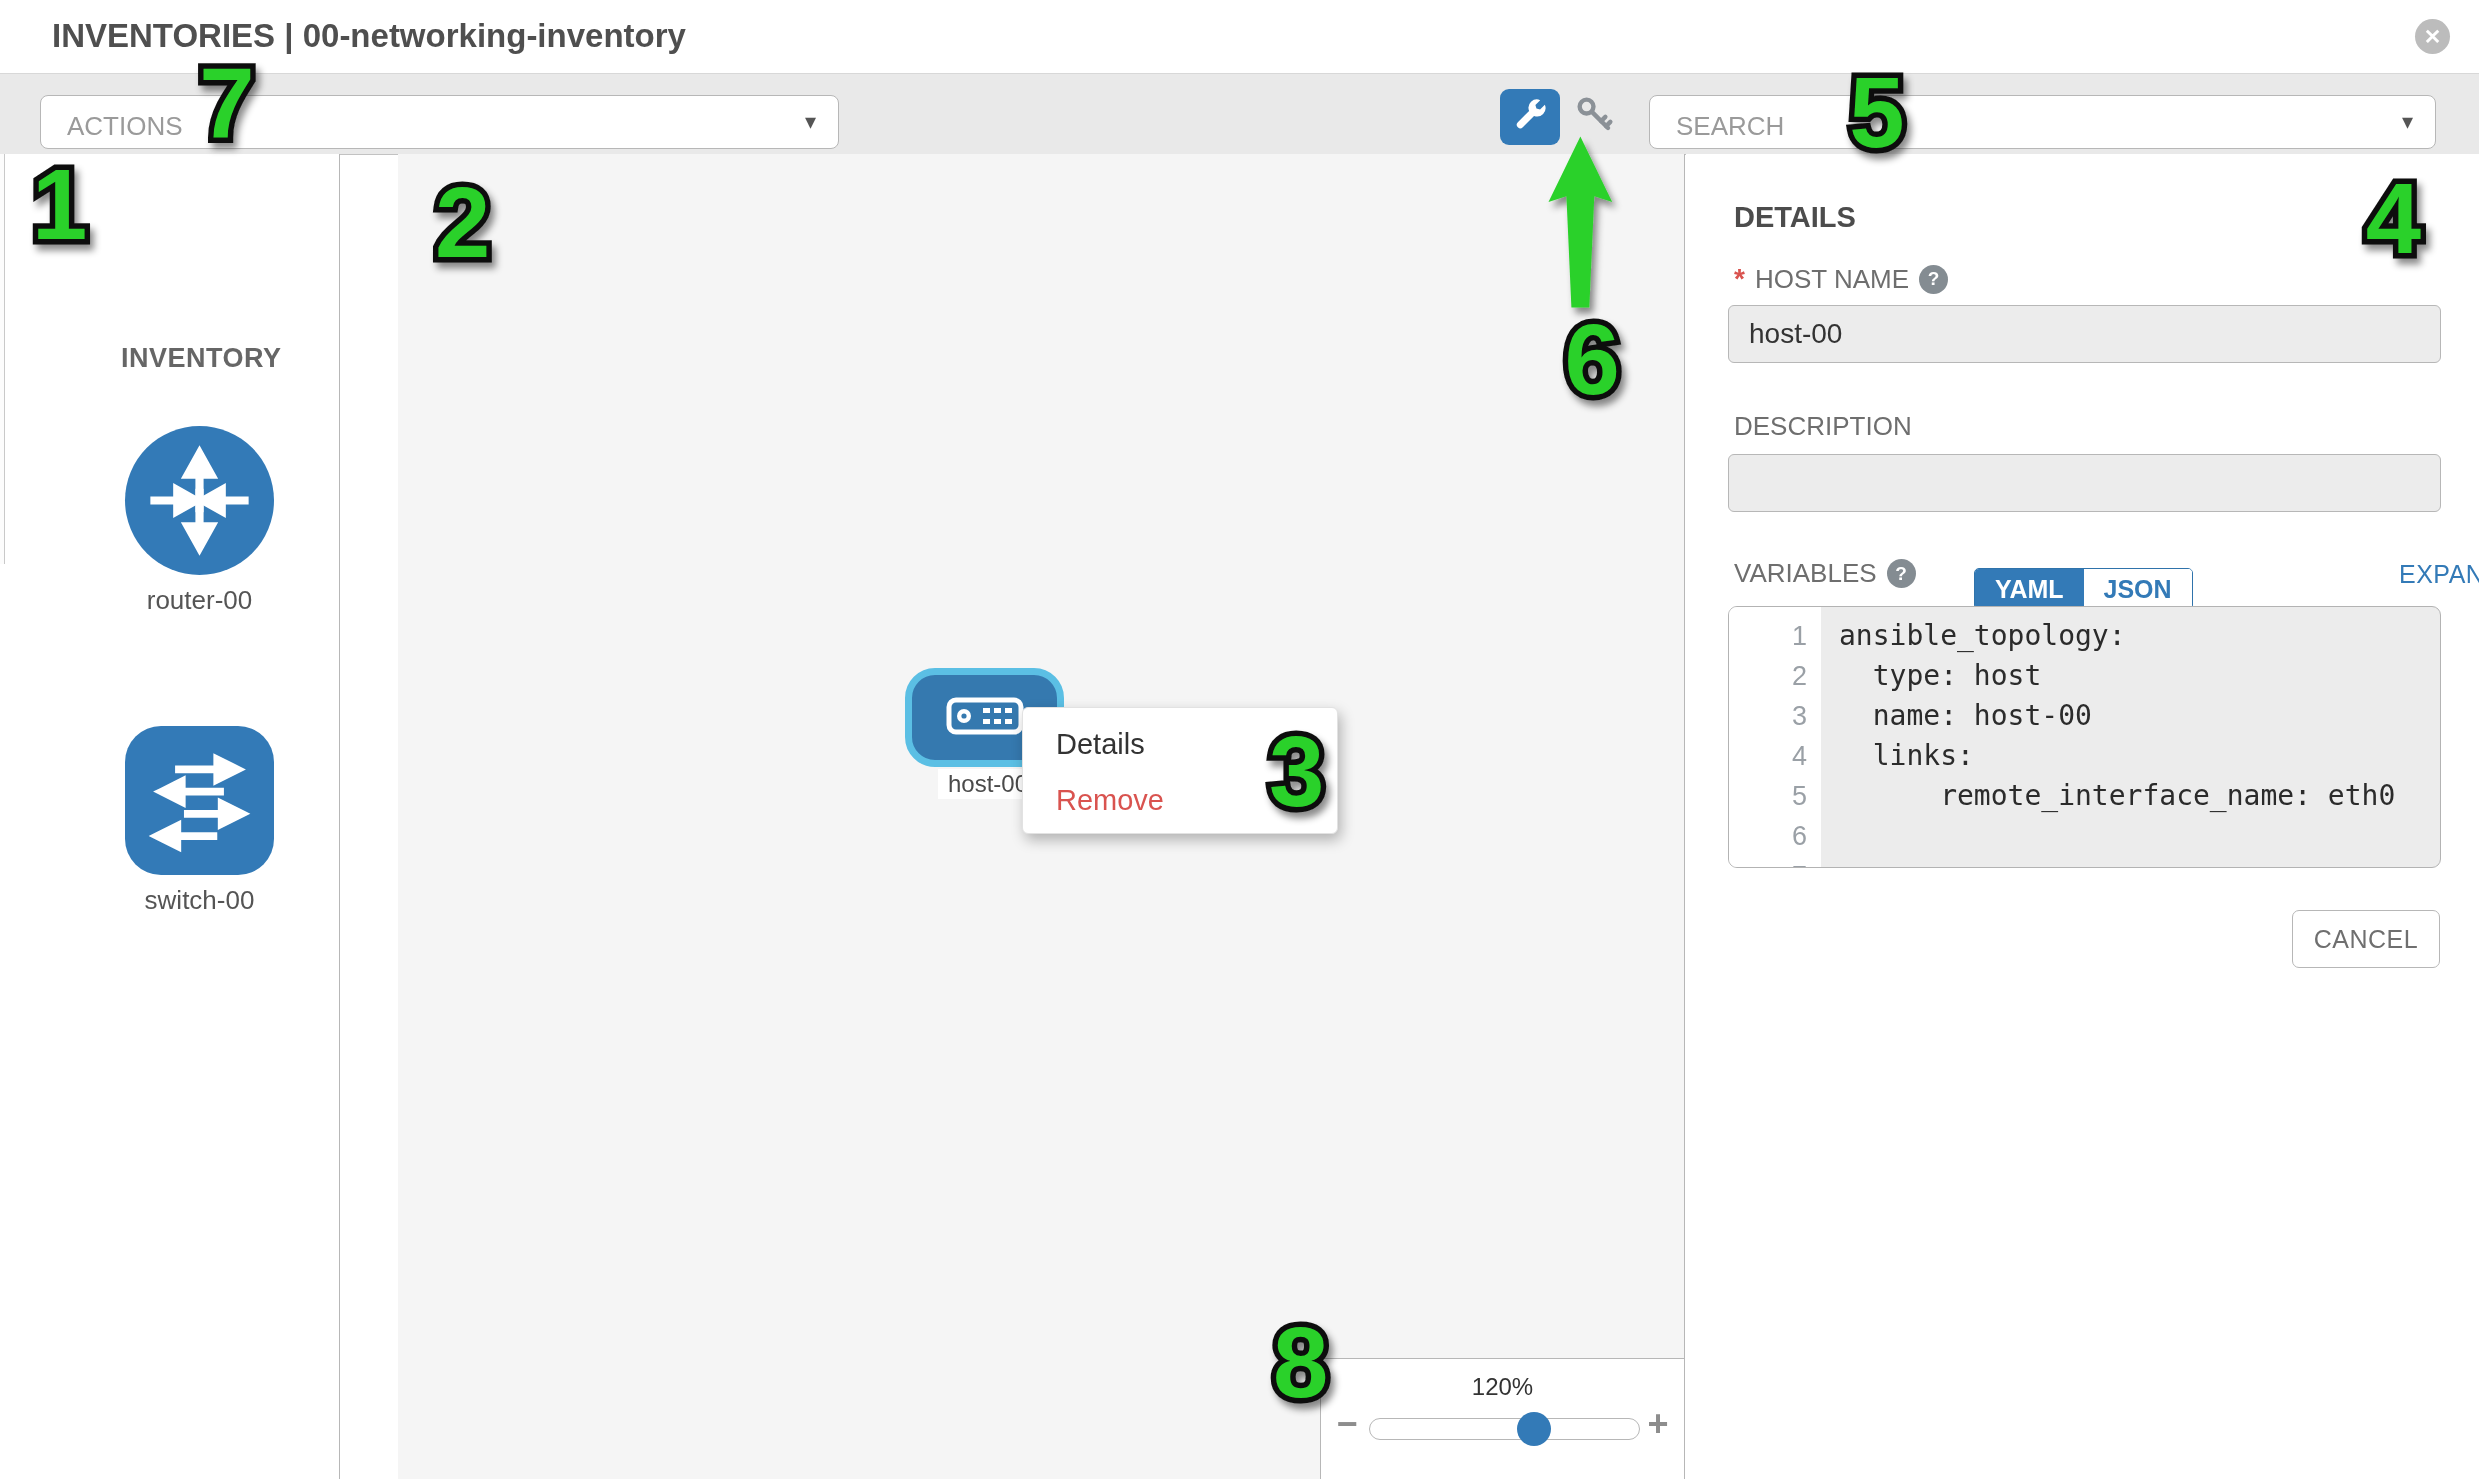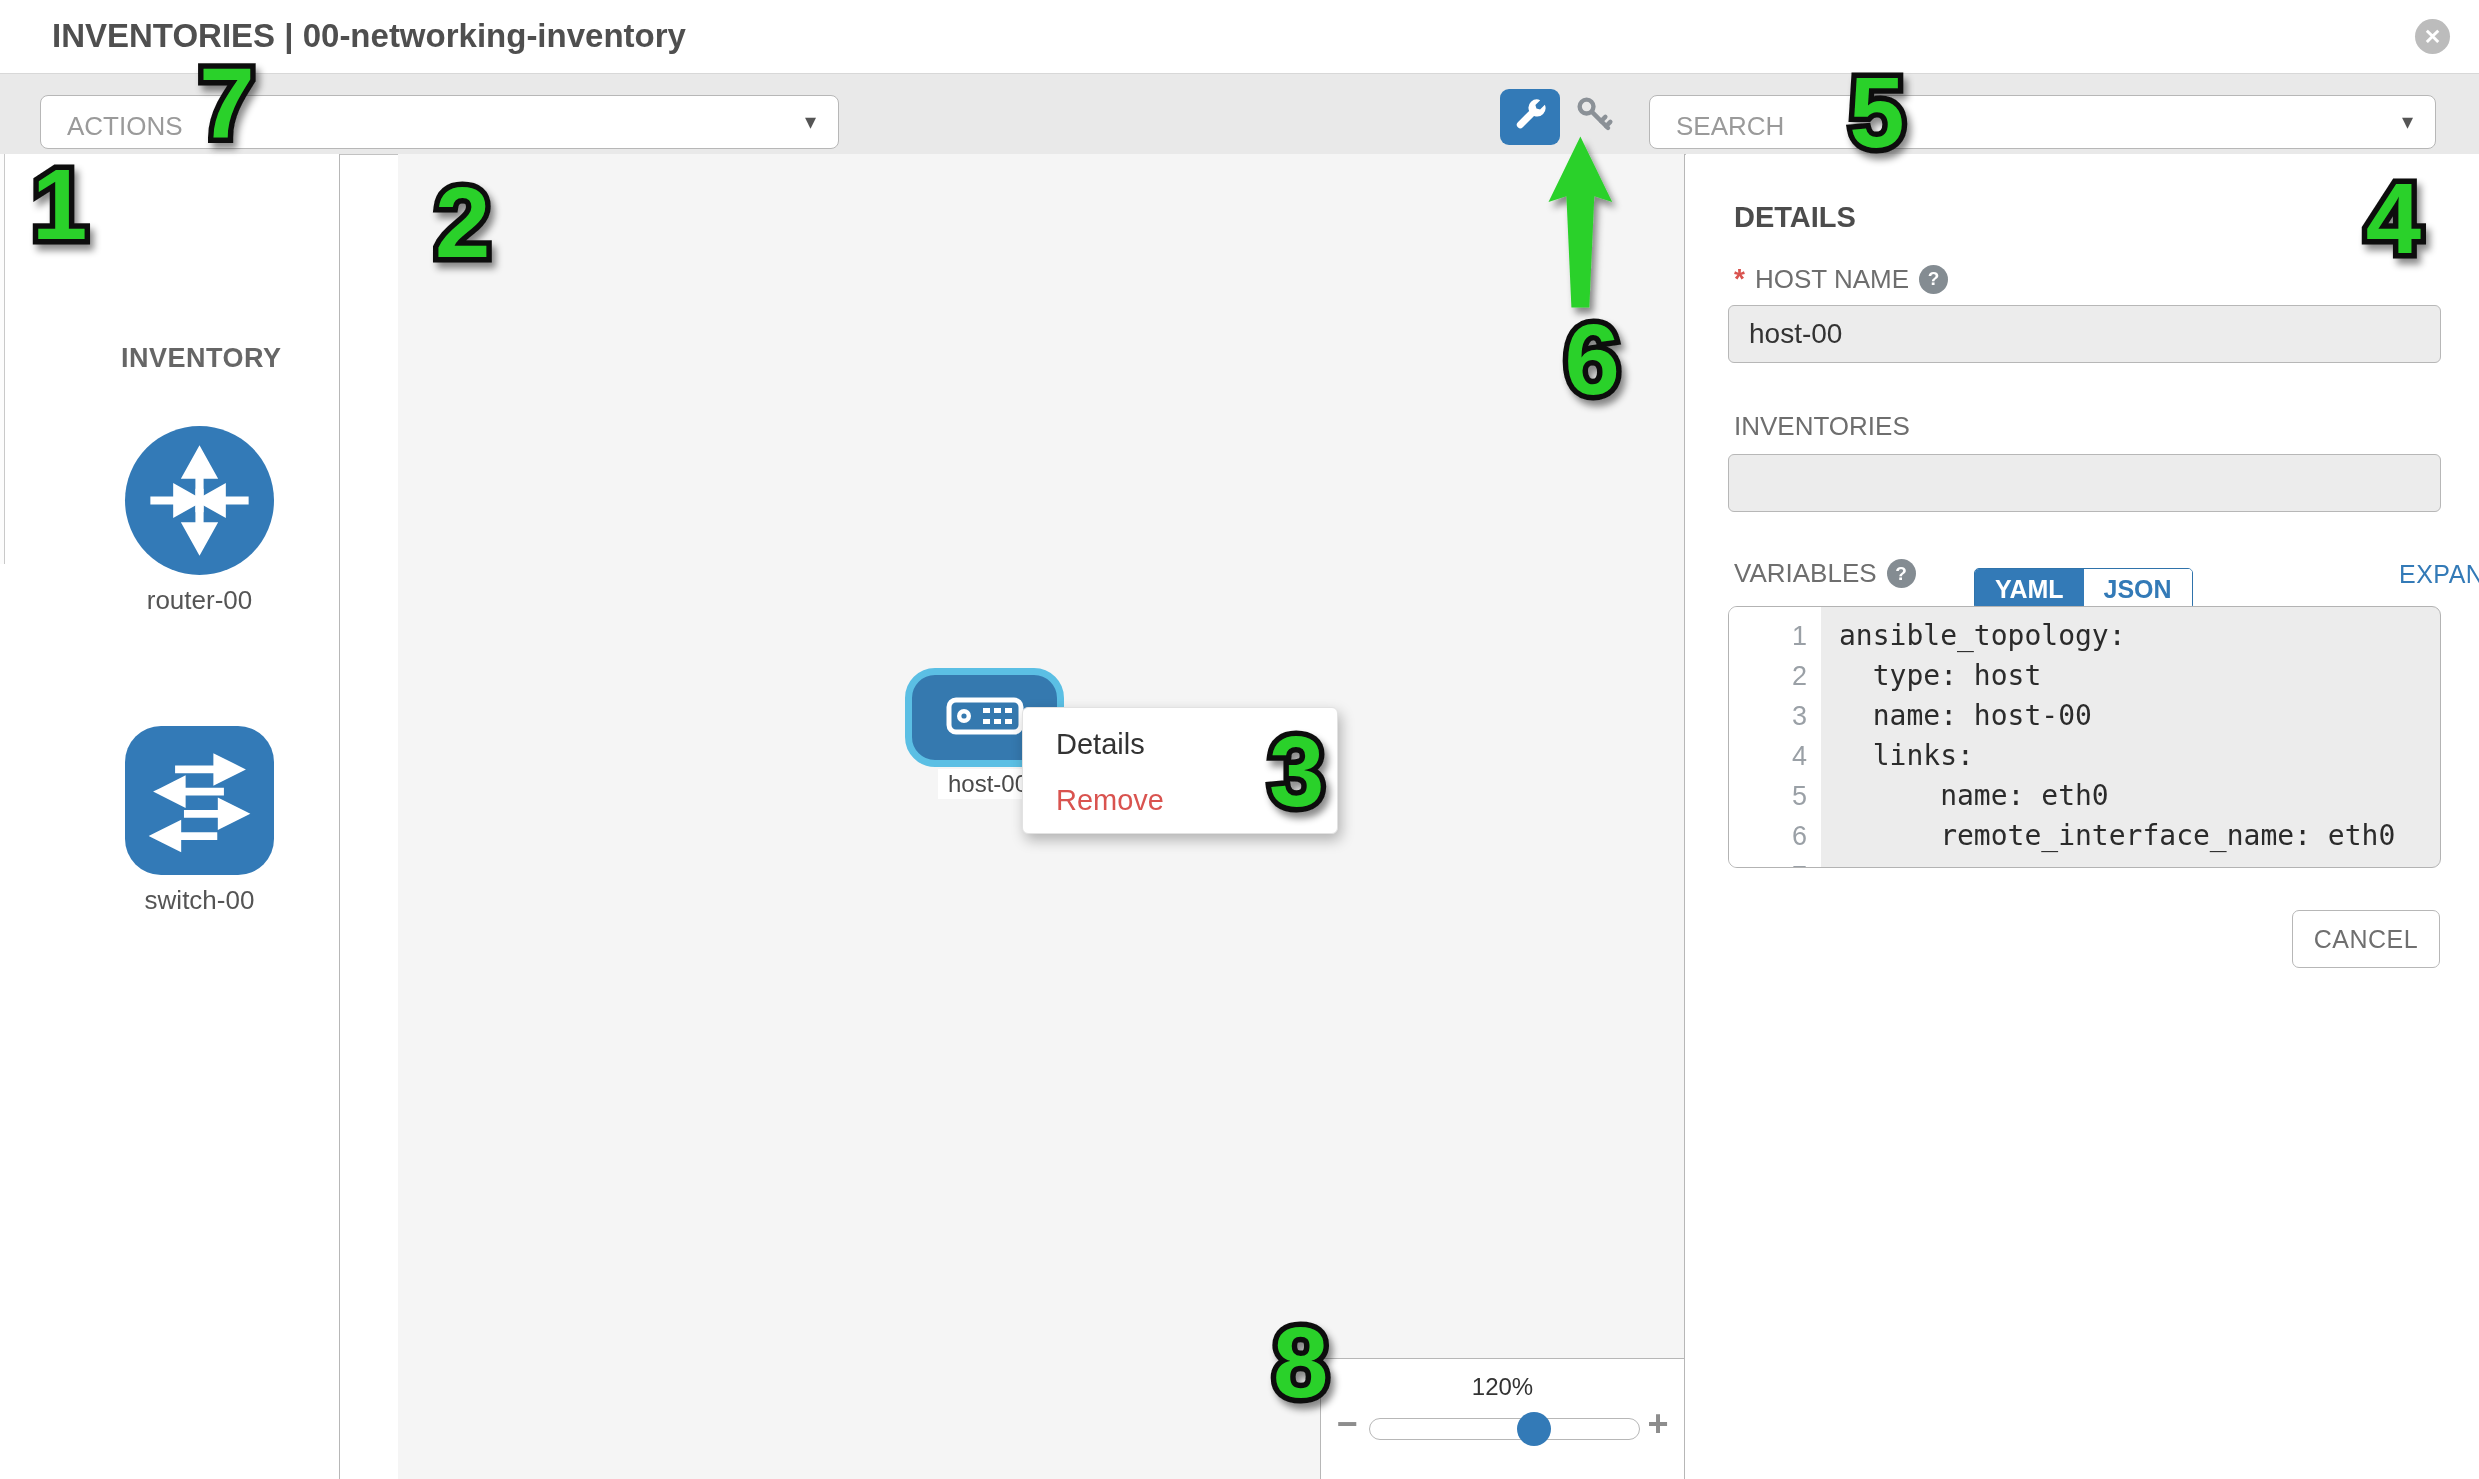--- a/index.html
+++ b/index.html
@@ -235,21 +235,21 @@
   <div id="details-heading">DETAILS</div>
 
   <div id="hostname-row" class="field-label-row">
     <span class="req-mark">*</span>
     <span class="field-label">HOST NAME</span>
     <span class="help-icon">?</span>
   </div>
   <input id="hostname-input" class="text-input" type="text" readonly="" value="host-00" style="">
 
   <div id="description-row" class="field-label-row">
-    <span class="field-label">INVENTORIES</span>
+    <span class="field-label">DESCRIPTION</span>
   </div>
   <input id="description-input" class="text-input" type="text" readonly="" value="" style="">
 
   <div id="variables-row" class="field-label-row">
     <span class="field-label">VARIABLES</span>
     <span class="help-icon">?</span>
     <div id="format-toggle">
       <div id="toggle-yaml" class="toggle-seg">YAML</div>
       <div id="toggle-json" class="toggle-seg">JSON</div>
     </div>
@@ -264,21 +264,20 @@
       <div class="gutter-num">4</div>
       <div class="gutter-num">5</div>
       <div class="gutter-num">6</div>
       <div class="gutter-num">7</div>
     </div>
     <div id="code-area">
       <div class="code-line">ansible_topology:</div>
       <div class="code-line">  type: host</div>
       <div class="code-line">  name: host-00</div>
       <div class="code-line">  links:</div>
-      <div class="code-line">      name: eth0</div>
       <div class="code-line">      remote_interface_name: eth0</div>
     </div>
   </div>
 
   <div id="cancel-btn">CANCEL</div>
 </div>
 
 <svg id="annotation-overlay" width="2480" height="1480" viewBox="0 0 2492 1487">
   <defs>
     <filter id="ann-shadow" x="-30%" y="-30%" width="160%" height="160%">

